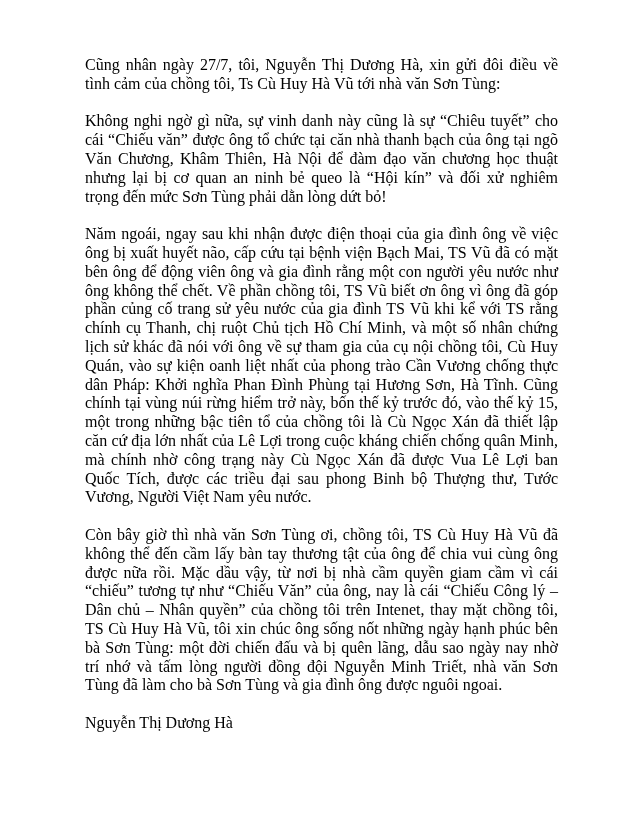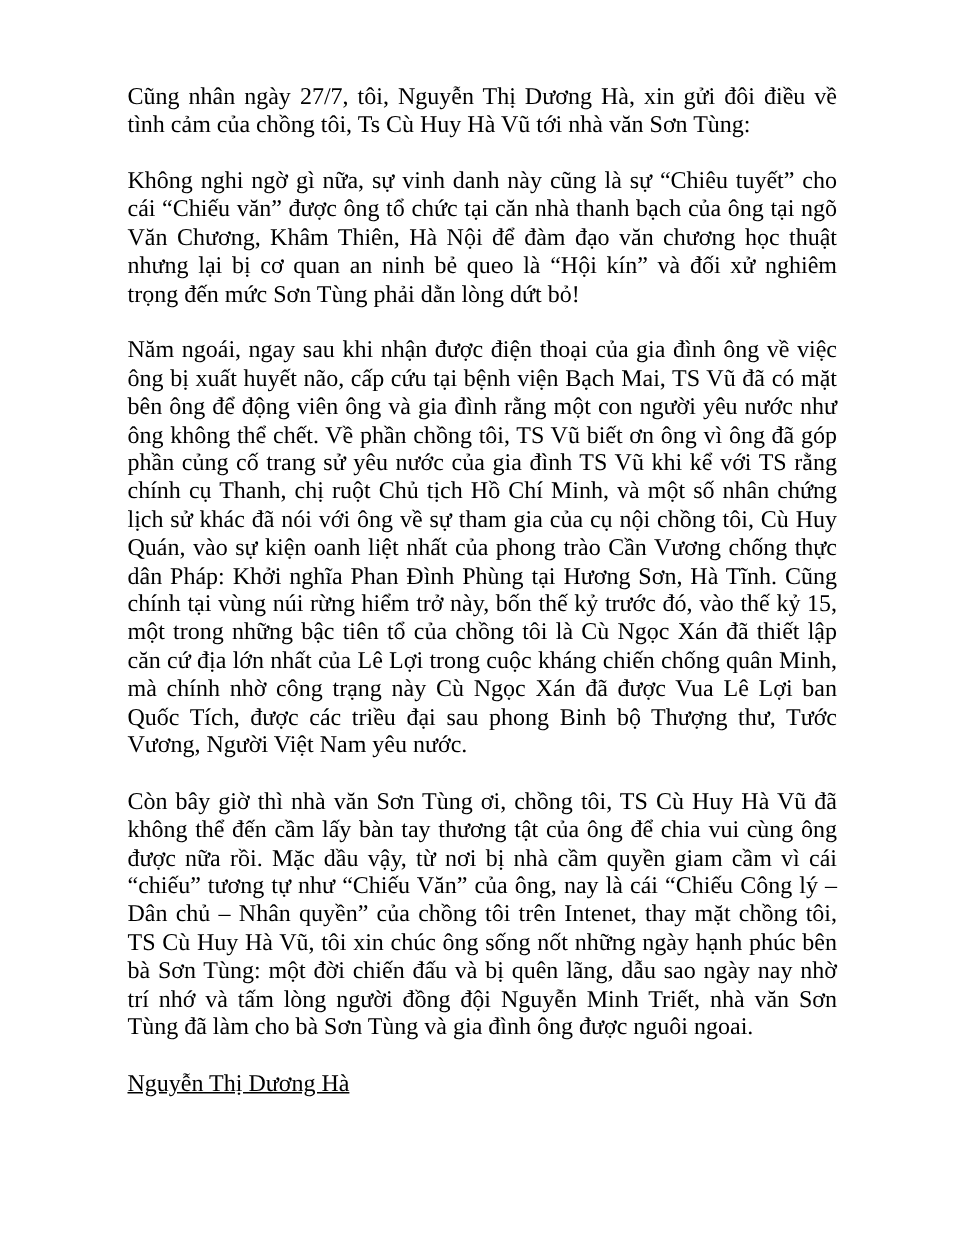--- a/index.html
+++ b/index.html
@@ -24,21 +24,20 @@
     line-height: 18.8px;
     color: #000000;
     text-align: justify;
   }
   .letter p {
     margin: 0 0 18.8px 0;
   }
   .letter p.signature {
     text-align: left;
     margin-bottom: 0;
-    text-decoration: underline;
   }
 </style>
 </head>
 <body>
 
 <div class="page">
   <div class="letter">
     <p>Cũng nhân ngày 27/7, tôi, Nguyễn Thị Dương Hà, xin gửi đôi điều về tình cảm của chồng tôi, Ts Cù Huy Hà Vũ tới nhà văn Sơn Tùng:</p>
     <p>Không nghi ngờ gì nữa, sự vinh danh này cũng là sự “Chiêu tuyết” cho cái “Chiếu văn” được ông tổ chức tại căn nhà thanh bạch của ông tại ngõ Văn Chương, Khâm Thiên, Hà Nội để đàm đạo văn chương học thuật nhưng lại bị cơ quan an ninh bẻ queo là “Hội kín” và đối xử nghiêm trọng đến mức  Sơn Tùng  phải dằn lòng dứt bỏ!</p>
     <p>Năm ngoái, ngay sau khi nhận được điện thoại của gia đình ông về việc ông bị xuất huyết não, cấp cứu tại bệnh viện Bạch Mai, TS Vũ đã có mặt bên ông để động viên ông và gia đình rằng một con người yêu nước như ông không thể chết. Về phần chồng tôi, TS Vũ biết ơn ông vì ông đã góp phần củng cố trang sử yêu nước của gia đình TS Vũ khi kể với TS rằng chính cụ Thanh, chị ruột Chủ tịch Hồ Chí Minh, và một số nhân chứng lịch sử khác đã nói với ông về sự tham gia của cụ nội chồng tôi, Cù Huy Quán, vào sự kiện oanh liệt nhất của phong trào Cần Vương chống thực dân Pháp: Khởi nghĩa Phan Đình Phùng tại Hương Sơn, Hà Tĩnh. Cũng chính tại vùng núi rừng hiểm trở này, bốn thế kỷ trước đó, vào thế kỷ 15, một trong những bậc tiên tổ của chồng tôi là Cù Ngọc Xán đã thiết lập căn cứ địa lớn nhất của Lê Lợi trong cuộc kháng chiến chống quân Minh, mà chính nhờ công trạng này Cù Ngọc Xán đã được Vua Lê Lợi ban Quốc Tích, được các triều đại sau phong Binh bộ Thượng thư, Tước Vương, Người Việt Nam yêu nước.</p>

